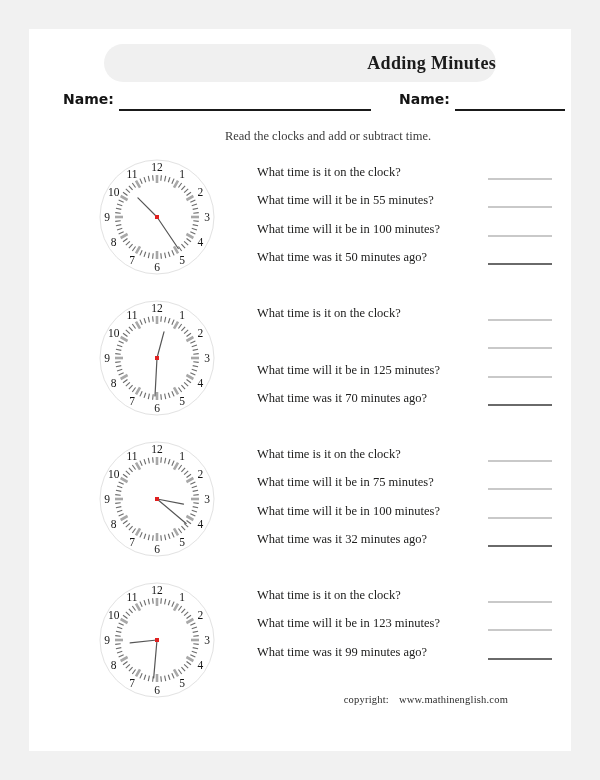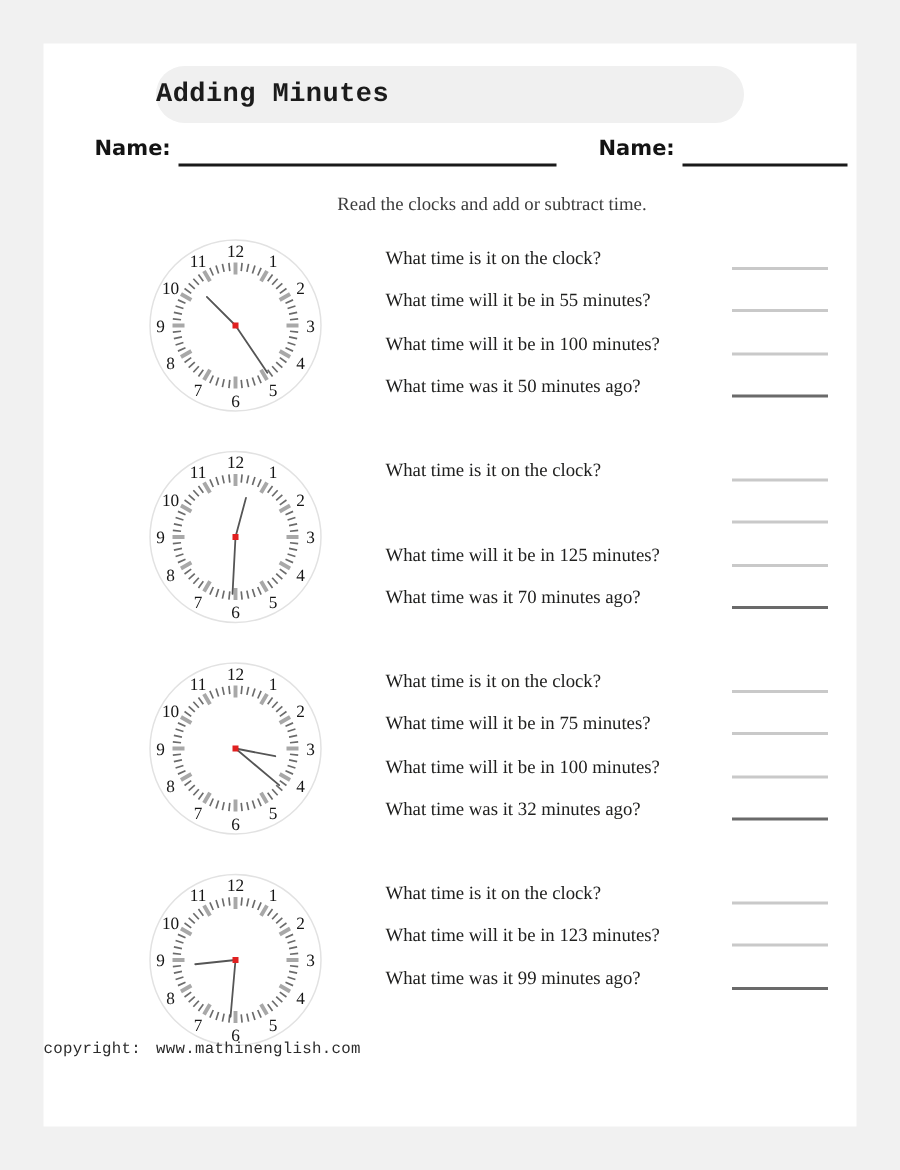--- a/index.html
+++ b/index.html
@@ -31,22 +31,22 @@
     background: #f0f0f0;
     border-radius: 19px;
   }
   .title-text {
     position: absolute;
     left: 0;
     top: 0;
     width: 392px;
     height: 31px;
     line-height: 38px;
-    text-align: left;
-    font-family: Liberation Mono, monospace;
+    text-align: right;
+    font-family: Liberation Serif, serif;
     font-size: 18px;
     font-weight: bold;
     color: #1b1b1b;
     letter-spacing: 0.3px;
   }
   .name-row {
     position: absolute;
     left: 34px;
     top: 62px;
     width: 480px;
@@ -132,22 +132,22 @@
   }
   .ansline.dark {
     border-bottom-color: #6a6a6a;
   }
 
   .footer {
     position: absolute;
     left: 0;
     top: 665px;
     width: 479px;
-    text-align: left;
-    font-family: Liberation Mono, monospace;
+    text-align: right;
+    font-family: Liberation Serif, serif;
     font-size: 10.5px;
     color: #2b2b2b;
   }
   .footer .cw { letter-spacing: 0.2px; }
   .footer .gap { display: inline-block; width: 10px; }
 </style>
 </head>
 <body>
 
 <div class="page">

